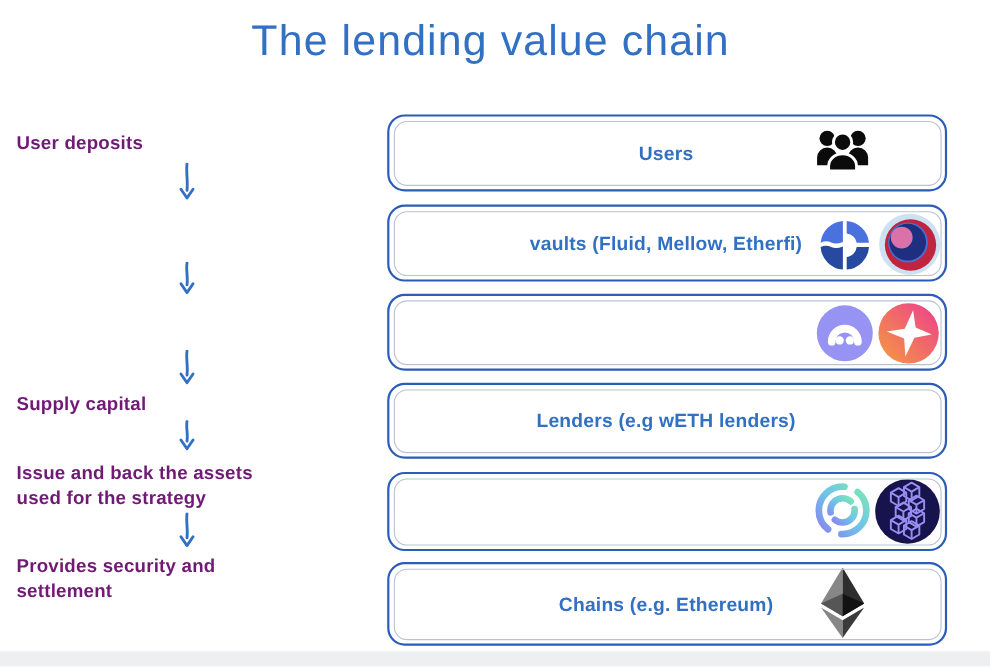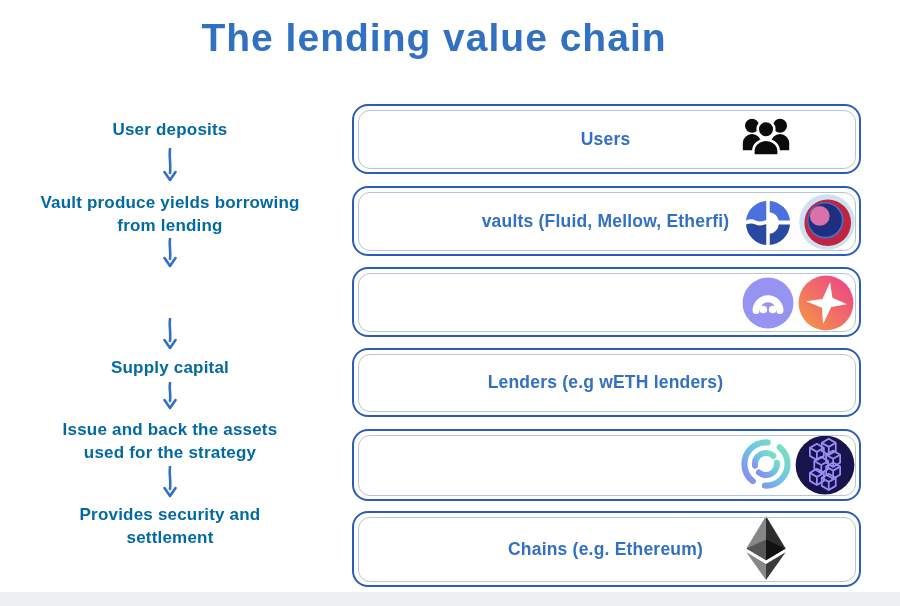--- a/index.html
+++ b/index.html
@@ -1,27 +1,27 @@
 <!DOCTYPE html>
 <html><head>
 <meta charset="utf-8">
 <style>
   html,body{margin:0;padding:0;}
   body{
     width:900px;height:606px;position:relative;background:#ffffff;
     font-family:"Liberation Sans","DejaVu Sans",sans-serif;overflow:hidden;
   }
   .title{
-    position:absolute;top:16px;left:0;width:868px;text-align:center;
-    font-size:39px;font-weight:bold;color:#3270c2;letter-spacing:1px;
+    position:absolute;top:16px;left:12px;width:868px;text-align:center;
+    font-size:39px;font-weight:normal;color:#3270c2;letter-spacing:1px;
   }
   .flow-col{position:absolute;left:15px;top:0;width:310px;height:606px;}
   .flow-label{
-    position:absolute;left:0;width:310px;text-align:center;
-    color:#0369a1;font-size:17px;font-weight:bold;line-height:23px;
+    position:absolute;left:0;width:310px;
+    color:#701a75;font-size:17px;font-weight:bold;line-height:23px;
     white-space:pre-line;letter-spacing:.2px;
   }
   .flow-arrow{position:absolute;left:50%;transform:translateX(-50%);}
   .vbox{
     position:absolute;left:352px;width:505px;
     border:2.6px solid #2a5cb8;border-radius:16px;background:#ffffff;
   }
   .vbox::after{
     content:"";position:absolute;inset:3.5px;border:1.2px solid #b9c3d1;
     border-radius:12px;pointer-events:none;
@@ -39,22 +39,20 @@
 </head>
 <body>
 
 <div class="title">The lending value chain</div>
 
 <div class="flow-col">
   <div class="flow-label" style="top:118px">User deposits</div>
   <svg class="flow-arrow" style="top:148px" width="18" height="34" viewBox="0 0 18 34">
       <path d="M9 1 C8 9 10 16 9 25 M3.5 24 L9 32 L14.5 24" fill="none" stroke="#3270c2" stroke-width="2.6" stroke-linecap="round" stroke-linejoin="round"></path>
     </svg>
-  <div class="flow-label" style="top:191px">Vault produce yields borrowing
-from lending</div>
   <svg class="flow-arrow" style="top:238px" width="18" height="30" viewBox="0 0 18 30">
       <path d="M9 1 C8 8 10 14 9 21 M3.5 20 L9 28 L14.5 20" fill="none" stroke="#3270c2" stroke-width="2.6" stroke-linecap="round" stroke-linejoin="round"></path>
     </svg>
   <svg class="flow-arrow" style="top:318px" width="18" height="32" viewBox="0 0 18 32">
       <path d="M9 1 C8 8 10 15 9 23 M3.5 22 L9 30 L14.5 22" fill="none" stroke="#3270c2" stroke-width="2.6" stroke-linecap="round" stroke-linejoin="round"></path>
     </svg>
   <div class="flow-label" style="top:356px">Supply capital</div>
   <svg class="flow-arrow" style="top:382px" width="18" height="28" viewBox="0 0 18 28">
       <path d="M9 1 C8 7 10 12 9 19 M3.5 18 L9 26 L14.5 18" fill="none" stroke="#3270c2" stroke-width="2.6" stroke-linecap="round" stroke-linejoin="round"></path>
     </svg>

